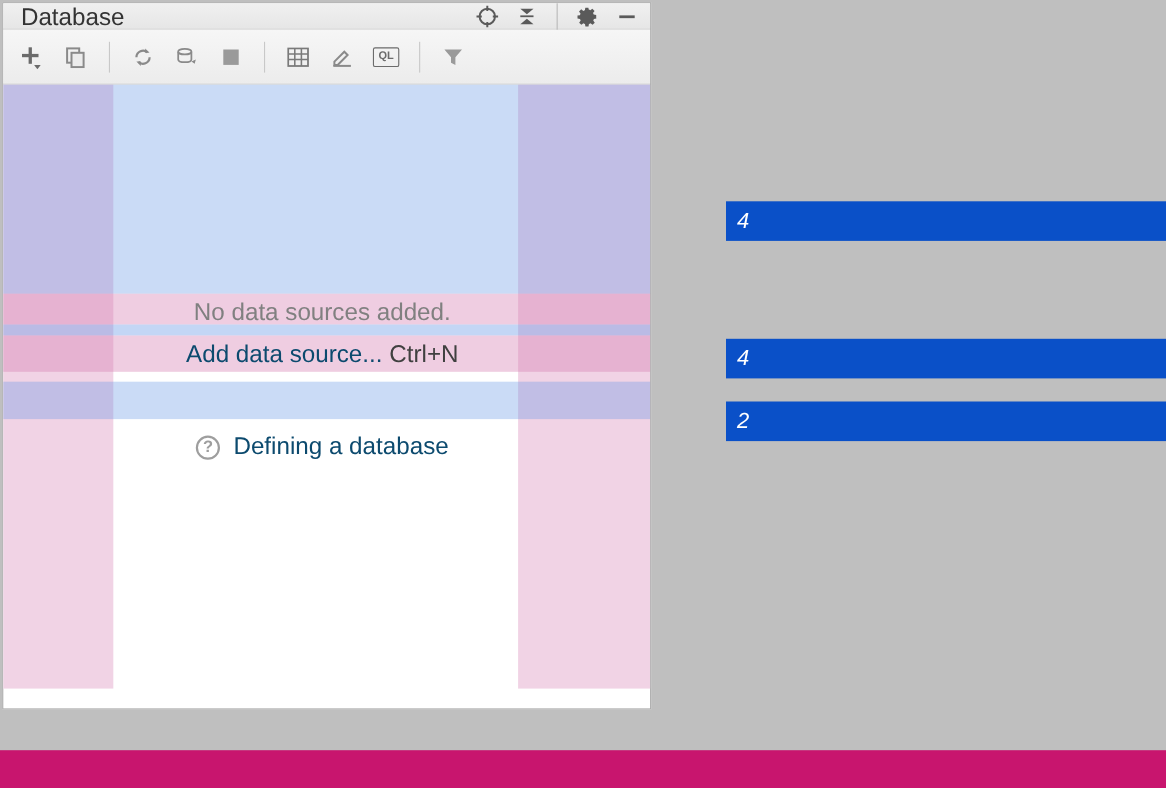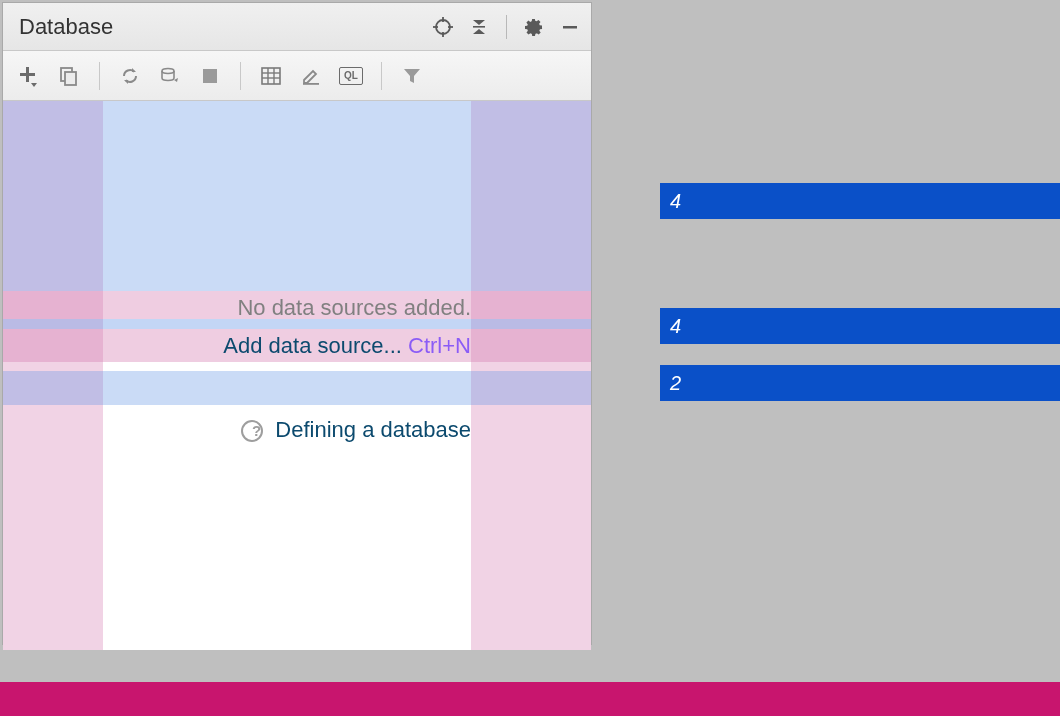--- a/index.html
+++ b/index.html
@@ -14,25 +14,25 @@
     .panel {
       position: absolute;
       top: 2px;
       left: 2px;
       width: 590px;
       height: 643px;
       background: #fff;
       border: 1px solid #a9a9a9;
     }
     .panel-header {
-      height: 48px;
+      height: 24px;
       background: linear-gradient(#f0f0f0, #e6e6e6);
       border-bottom: 1px solid #c8c8c8;
       display: flex;
-      align-items: center;
+      align-items: flex-start;
       padding: 0 10px 0 16px;
     }
     .panel-title {
       font-size: 22px;
       color: #333;
       flex: 1;
     }
     .header-icons {
       display: flex;
       align-items: center;
@@ -116,27 +116,27 @@
     .hl-strip-2 {
       position: absolute; top: 228px; left: 0; right: 0; height: 33px;
       background: rgba(214,130,180,0.4);
       z-index: 2;
     }
     .content-text {
       position: absolute;
       left: 100px;
       right: 120px;
       z-index: 3;
-      text-align: right;
+      text-align: center;
       padding-left: 12px;
     }
     .row-empty { top: 194px; color: #808080; font-size: 22px; }
     .row-add { top: 232px; font-size: 22px; }
     .row-add .link { color: #0c4a6e; cursor: pointer; }
-    .row-add .shortcut { color: #8b5cf6; }
+    .row-add .shortcut { color: #404040; }
     .row-help { top: 316px; font-size: 22px; }
     .row-help .q-icon {
       display: inline-block; width: 22px; height: 22px; border: 2px solid #9e9e9e;
       border-radius: 50%; color: #9e9e9e; line-height: 18px; font-size: 15px; margin-right: 6px;
       vertical-align: middle; font-weight: bold;
     }
     .row-help .link { color: #0c4a6e; cursor: pointer; }
     
     .annot {
       position: absolute;

